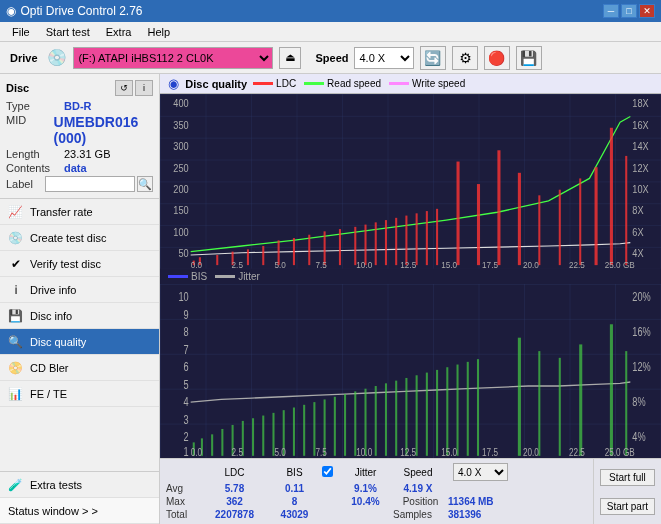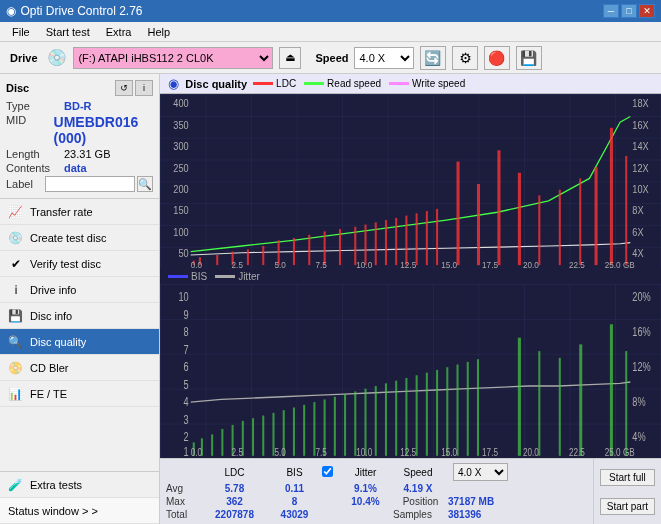--- a/index.html
+++ b/index.html
@@ -12,21 +12,21 @@
     .titlebar-btn { width: 16px; height: 14px; background: #5a9bd4; border: 1px solid #3a7bc8; color: white; font-size: 9px; display: flex; align-items: center; justify-content: center; cursor: pointer; }
     .titlebar-btn.close { background: #c0392b; }
 
     
     .menubar { background: #f0f0f0; height: 20px; display: flex; align-items: center; padding: 0 4px; border-bottom: 1px solid #ccc; font-size: 11px; }
     .menubar-item { padding: 2px 8px; cursor: pointer; }
 
     
     .drivebar { background: #f0f0f0; height: 32px; display: flex; align-items: center; padding: 0 10px; border-bottom: 1px solid #ccc; gap: 6px; }
     .drive-label { font-size: 11px; font-weight: bold; margin-right: 4px; }
-    .drive-select { height: 22px; font-size: 11px; border: 1px solid #aaa; background: #f9a8d4; min-width: 200px; }
+    .drive-select { height: 22px; font-size: 11px; border: 1px solid #aaa; background: #ec4899; min-width: 200px; }
     .drive-icon-btn { width: 22px; height: 22px; background: #f0f0f0; border: 1px solid #aaa; display: flex; align-items: center; justify-content: center; cursor: pointer; font-size: 11px; }
     .speed-label { font-size: 11px; font-weight: bold; margin-left: 8px; }
     .speed-select { height: 22px; font-size: 11px; border: 1px solid #aaa; background: white; width: 60px; }
     .toolbar-btn { width: 26px; height: 24px; background: #f0f0f0; border: 1px solid #aaa; display: flex; align-items: center; justify-content: center; cursor: pointer; }
 
     
     .main { display: flex; flex-direction: row; height: calc(524px - 22px - 20px - 32px); justify-content: center; }
 
     
     .sidebar { width: 160px; background: #f0f0f0; border-right: 1px solid #ccc; display: flex; flex-direction: column; flex-shrink: 0; }
@@ -428,21 +428,21 @@
           <span style="width:50px; text-align:center; color:#2244cc; font-weight:bold;">4.19 X</span>
         </div>
 
         <div style="display:flex; align-items:center; margin-bottom:2px;">
           <span style="width:36px; color:#333;">Max</span>
           <span style="width:65px; text-align:center; color:#2244cc; font-weight:bold;">362</span>
           <span style="width:55px; text-align:center; color:#2244cc; font-weight:bold;">8</span>
           <span style="width:16px;"></span>
           <span style="width:55px; text-align:center; color:#2244cc; font-weight:bold;">10.4%</span>
           <span style="width:55px; text-align:center; color:#333;">Position</span>
-          <span style="color:#2244cc; font-weight:bold;">37187 MB</span>
+          <span style="color:#2244cc; font-weight:bold;">11364 MB</span>
         </div>
 
         <div style="display:flex; align-items:center;">
           <span style="width:36px; color:#333;">Total</span>
           <span style="width:65px; text-align:center; color:#2244cc; font-weight:bold;">2207878</span>
           <span style="width:55px; text-align:center; color:#2244cc; font-weight:bold;">43029</span>
           <span style="width:16px;"></span>
           <span style="width:55px;"></span>
           <span style="width:55px; color:#333;">Samples</span>
           <span style="color:#2244cc; font-weight:bold;">381396</span>

